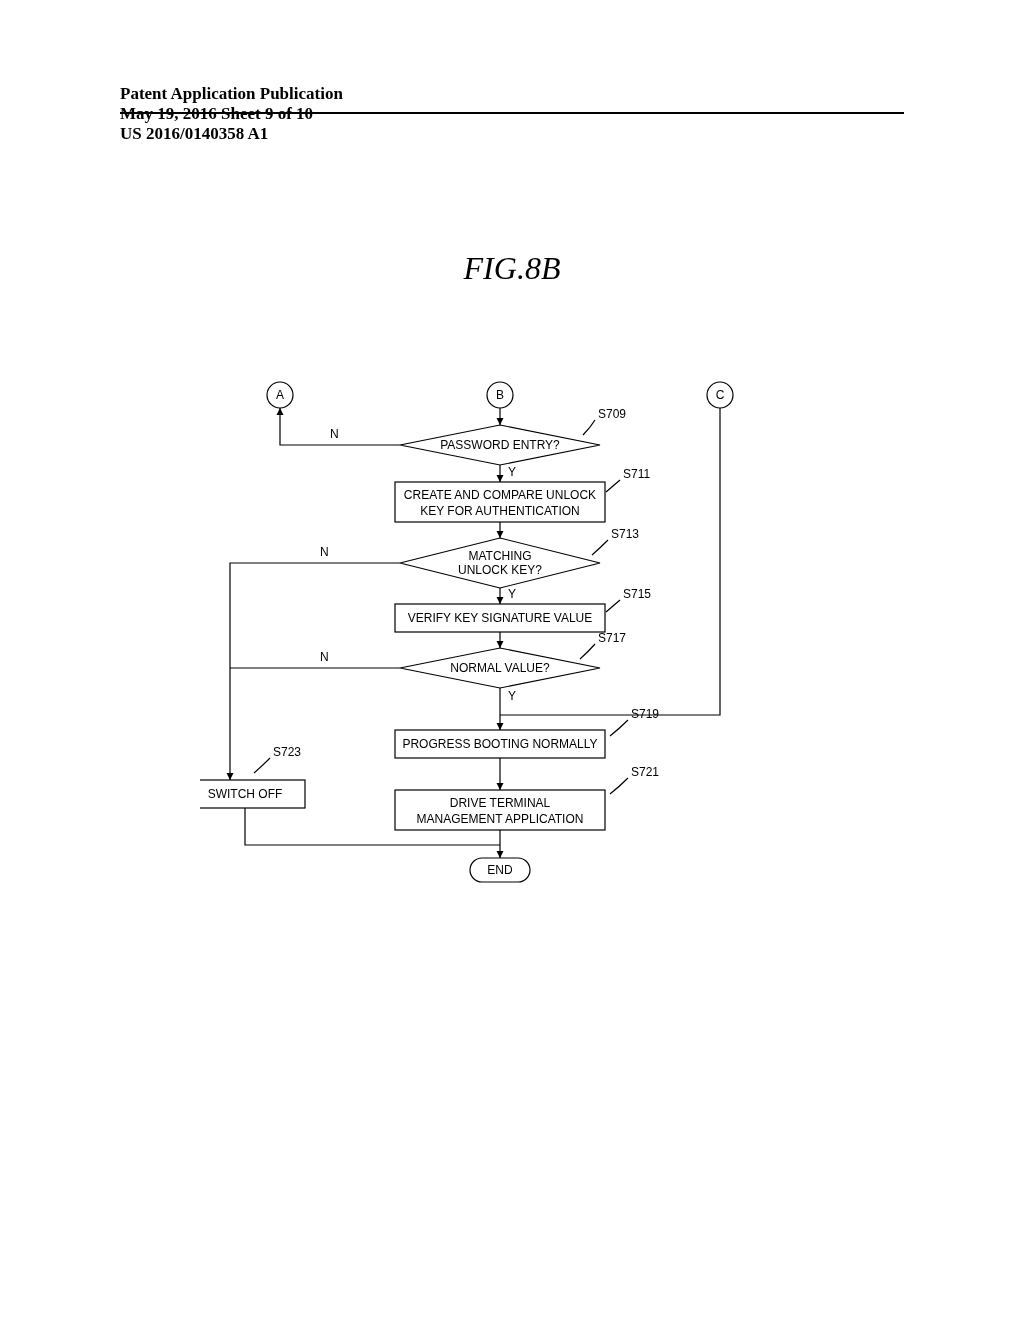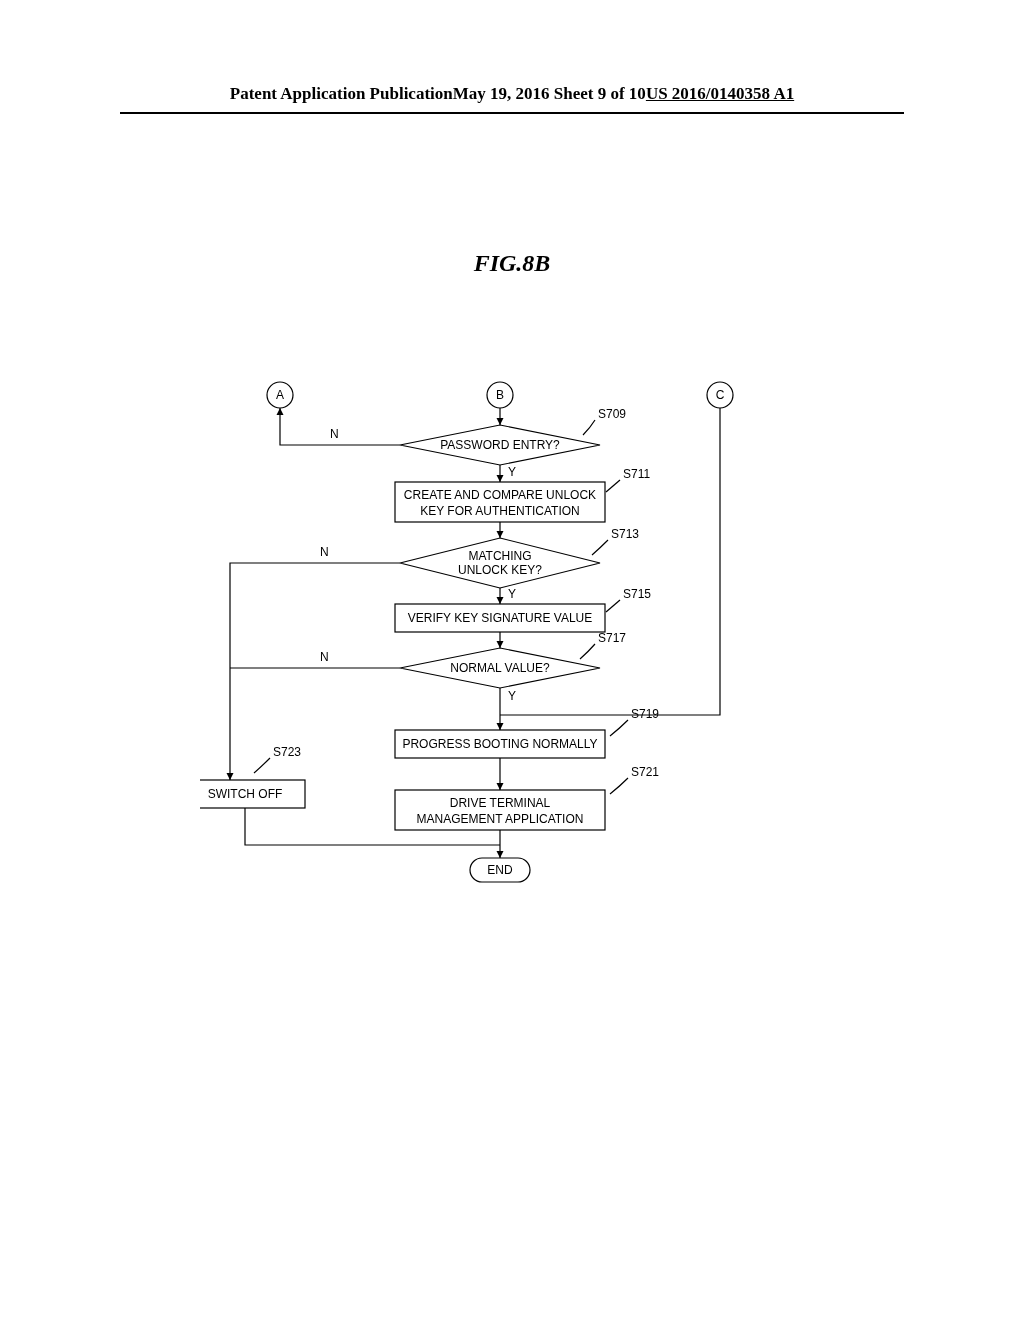--- a/index.html
+++ b/index.html
@@ -12,42 +12,43 @@
     font-family: "Times New Roman", serif;
     position: relative;
   }
   .header {
     position: absolute;
     top: 84px;
     left: 0;
     right: 0;
     padding: 0 120px 8px 120px;
     display: flex;
-    justify-content: center;
+    justify-content: space-between;
     font-size: 17px;
+    flex-direction: column;
   }
   .header .left { font-weight: bold; }
   .header .center { font-weight: bold; }
-  .header .right { font-weight: bold; text-decoration: underline; }
+  .header .right { font-weight: bold; }
   .header-rule {
     position: absolute;
     top: 112px;
     left: 120px;
     right: 120px;
     border-top: 2px solid #000;
   }
   .fig-title {
     position: absolute;
     top: 250px;
     left: 0;
     right: 0;
     text-align: center;
     font-style: italic;
-    font-weight: bold;
-    font-size: 24px;
+    font-weight: normal;
+    font-size: 32px;
     font-family: "Times New Roman", serif;
   }
   .diagram {
     position: absolute;
     top: 380px;
     left: 200px;
     width: 620px;
     height: 520px;
   }
   svg { display: block; }

